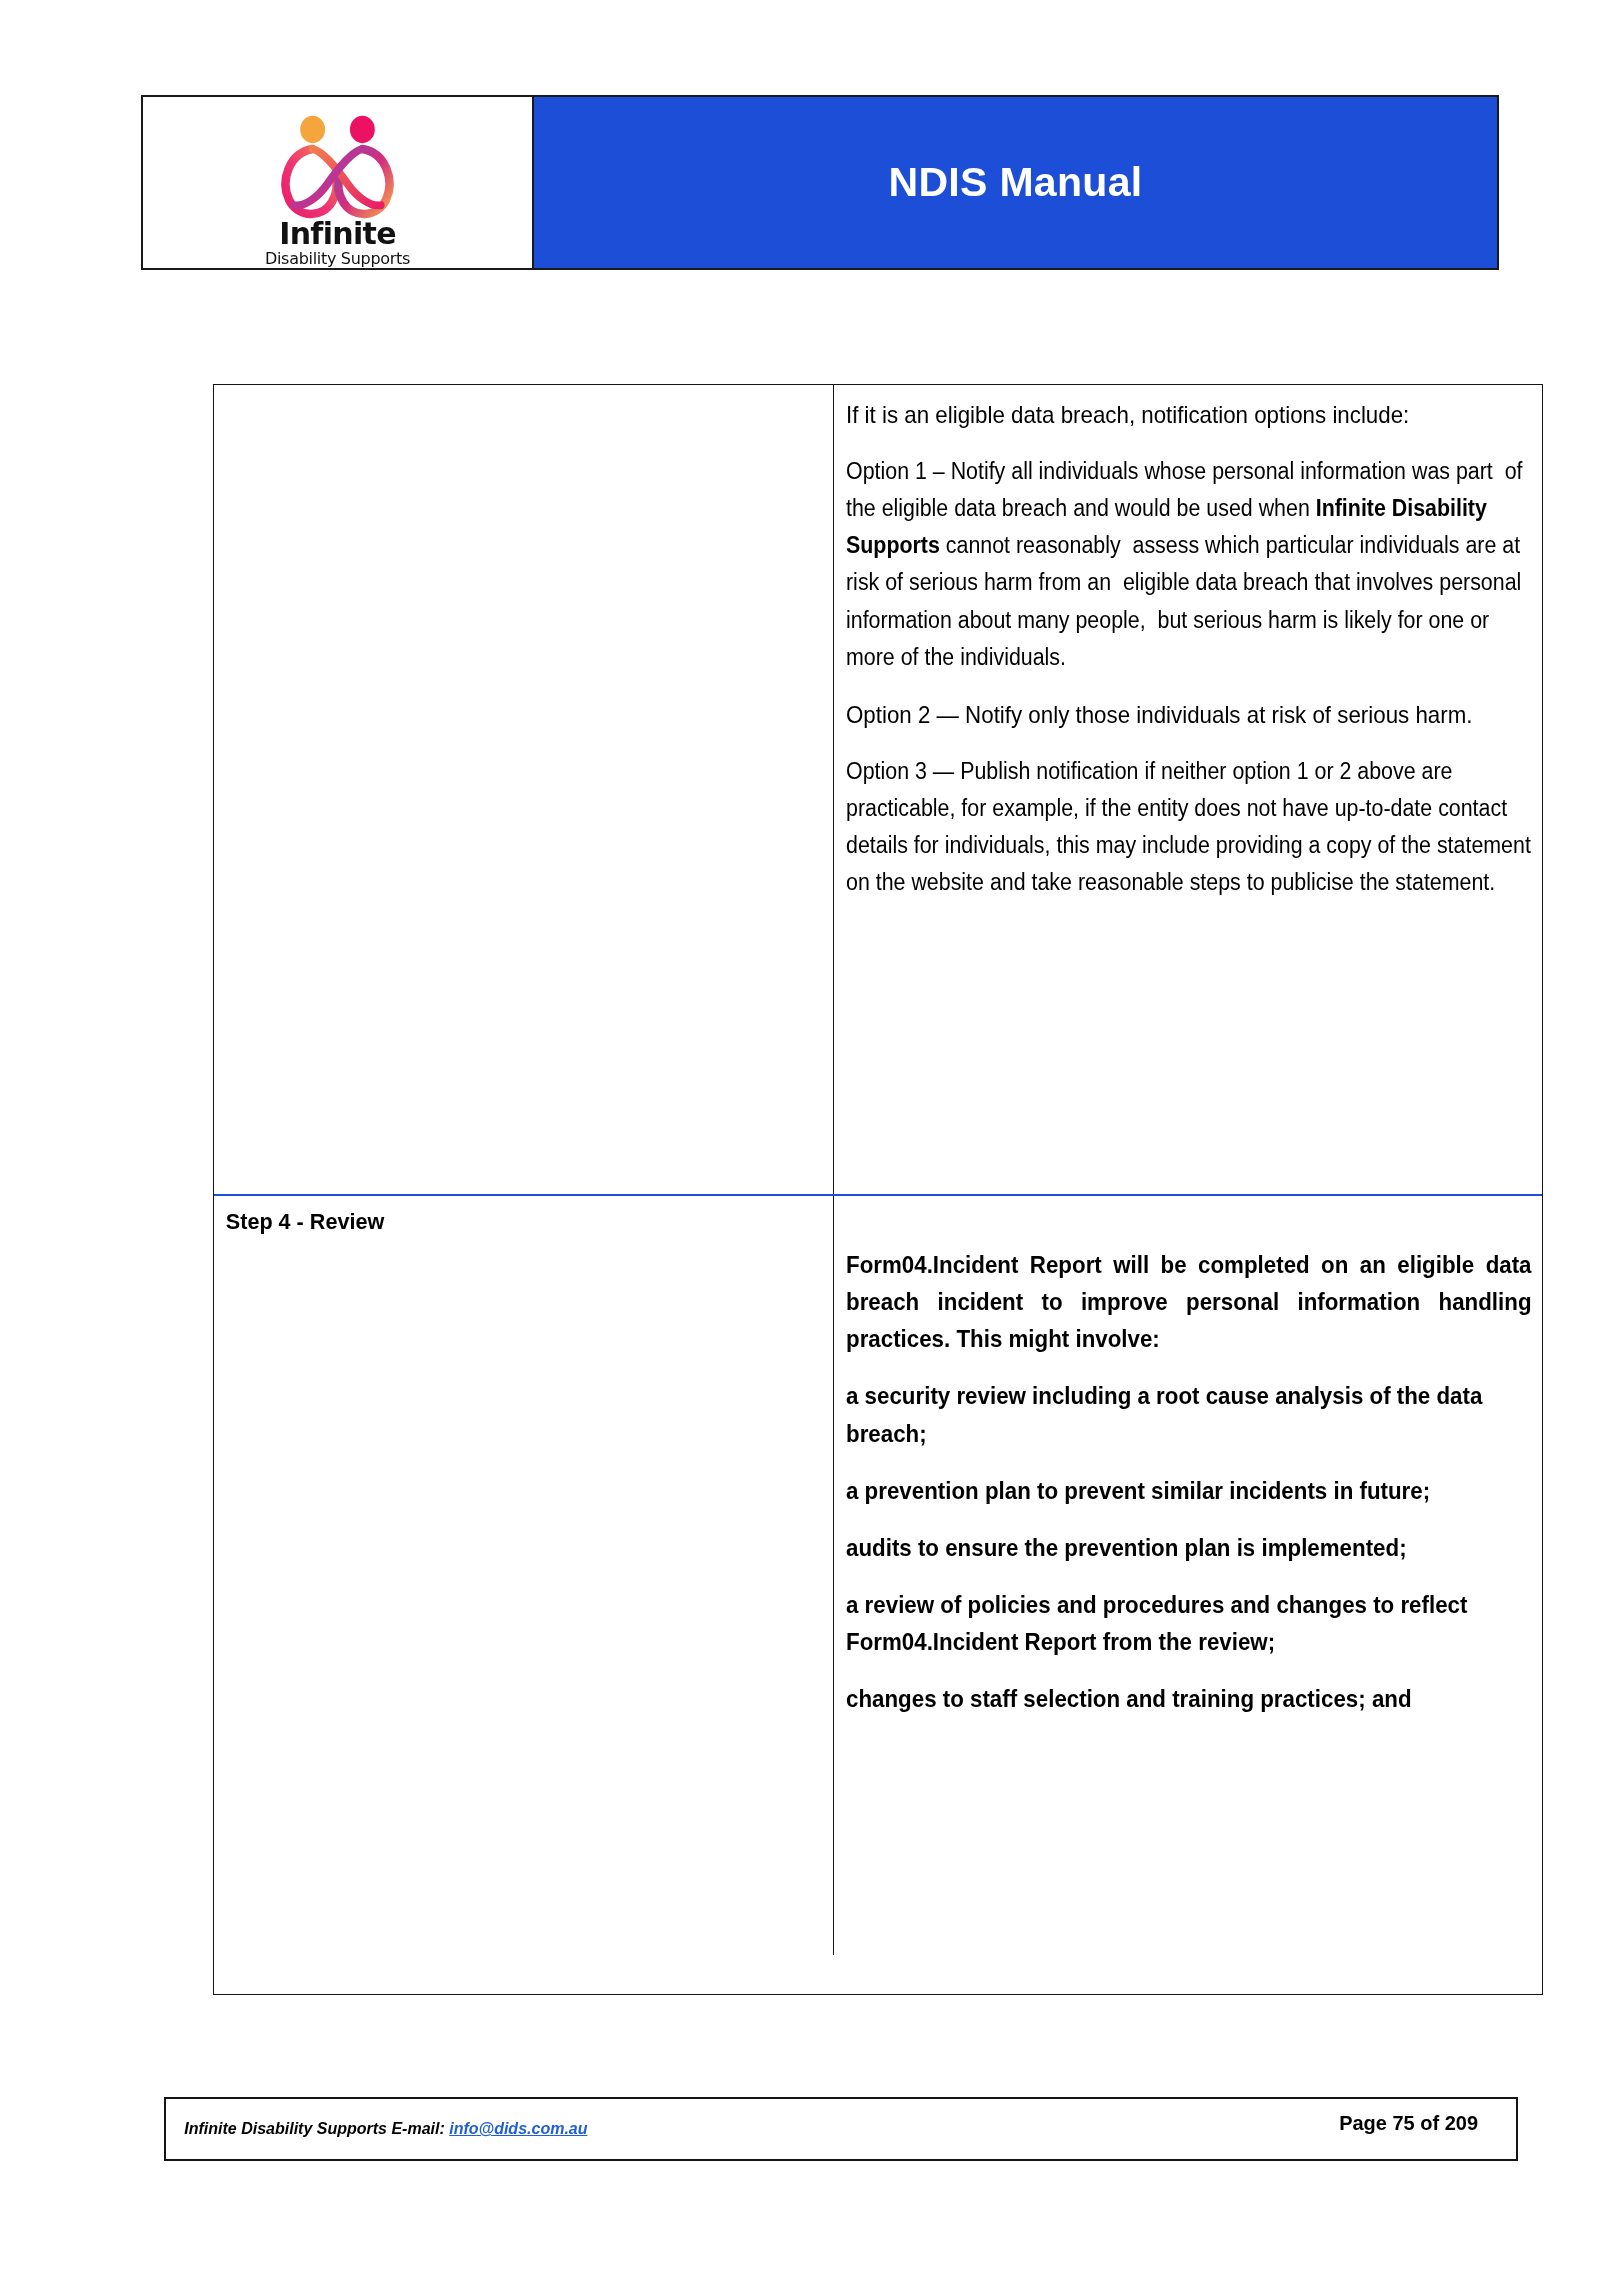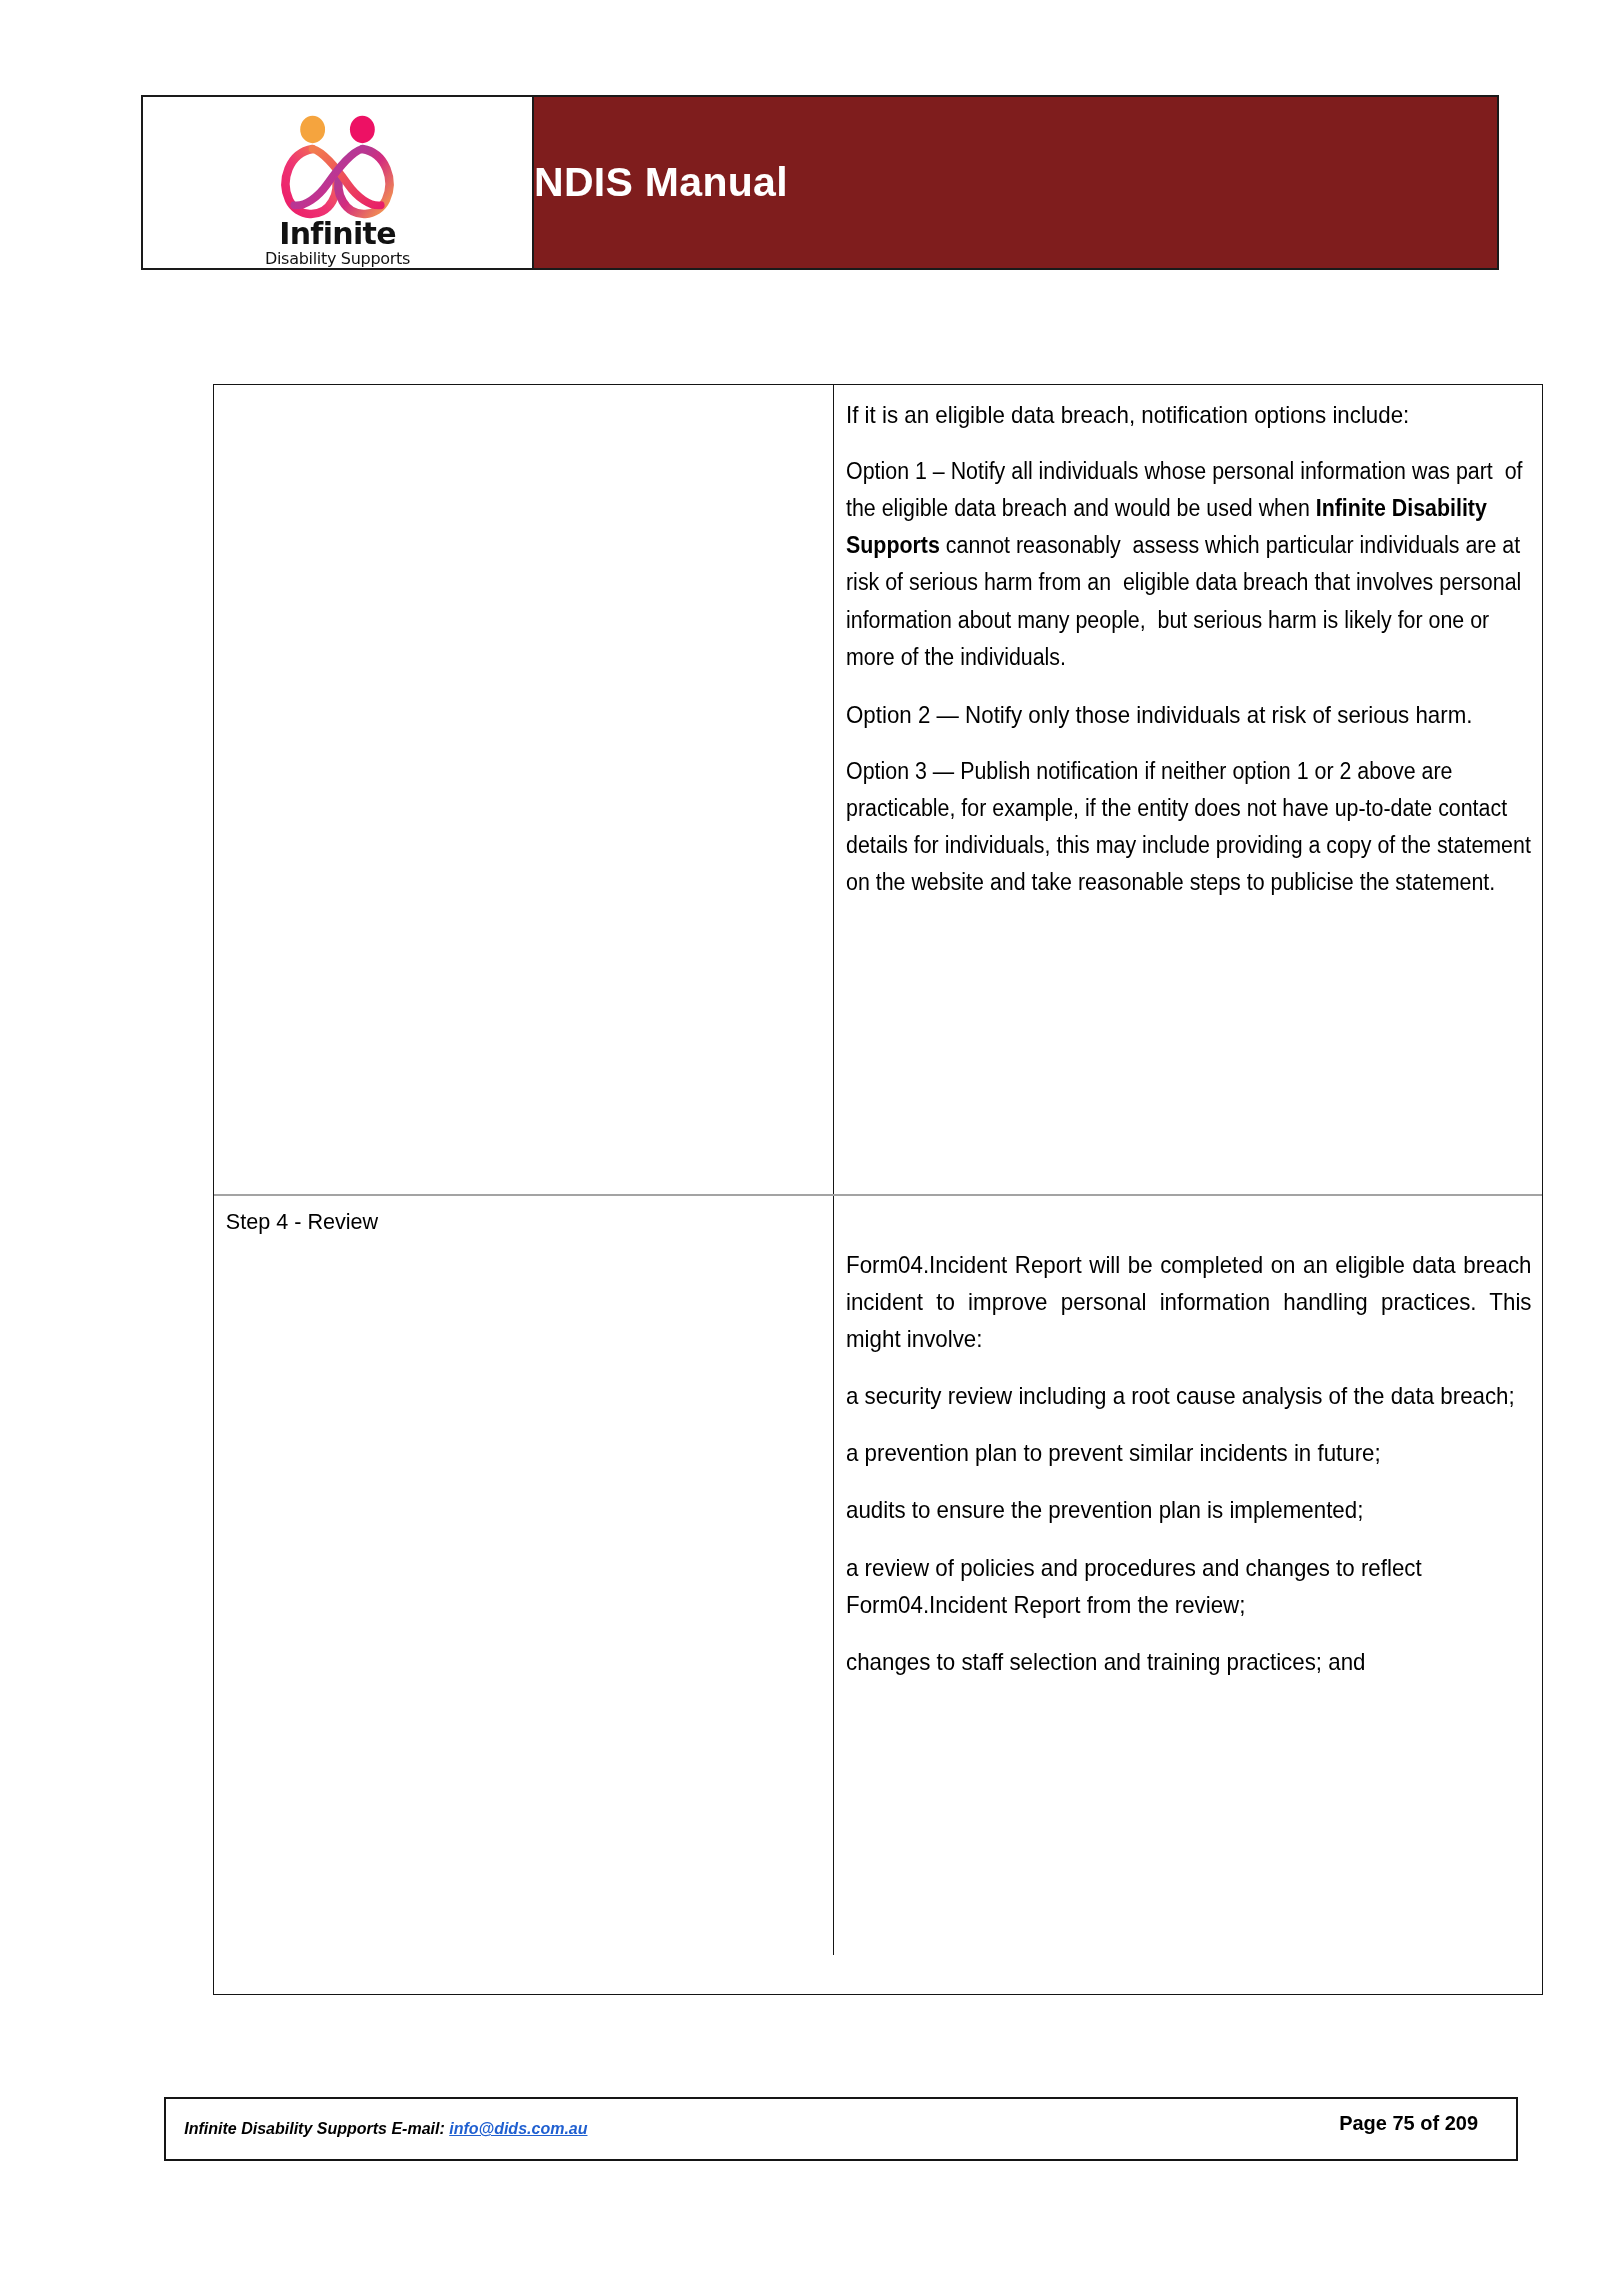--- a/index.html
+++ b/index.html
@@ -56,45 +56,45 @@
   .logo-sub {
     font-family: "DejaVu Sans", sans-serif;
     font-weight: normal;
     font-size: 16px;
     letter-spacing: -0.3px;
     color: #121212;
     margin-top: 0.7px;
   }
   .title-cell {
     flex: 1;
-    background: #7f1d1d;
+    background: #1d4ed8;
     display: flex;
     align-items: center;
-    justify-content: flex-start;
+    justify-content: center;
   }
   .title-text {
     color: #ffffff;
     font-size: 41px;
     font-weight: bold;
     letter-spacing: 0.3px;
     font-family: "Liberation Sans", sans-serif;
   }
 
   
   .main-table {
     position: absolute;
     left: 213px;
     top: 384px;
     width: 1330px;
     box-sizing: border-box;
     border: 1.3px solid #151515;
     border-collapse: collapse;
   }
   .row { display: flex; }
-  .row.divider-top { border-top: 2px solid #a3a3a3; }
+  .row.divider-top { border-top: 2px solid #1d4ed8; font-weight: bold; }
   .col-left {
     width: 620px;
     box-sizing: border-box;
     border-right: 1.3px solid #151515;
     padding: 10.5px 11.8px 13px 11.8px;
   }
   .col-right {
     flex: 1;
     box-sizing: border-box;
     padding: 10.5px 10.5px 17px 11.8px;

